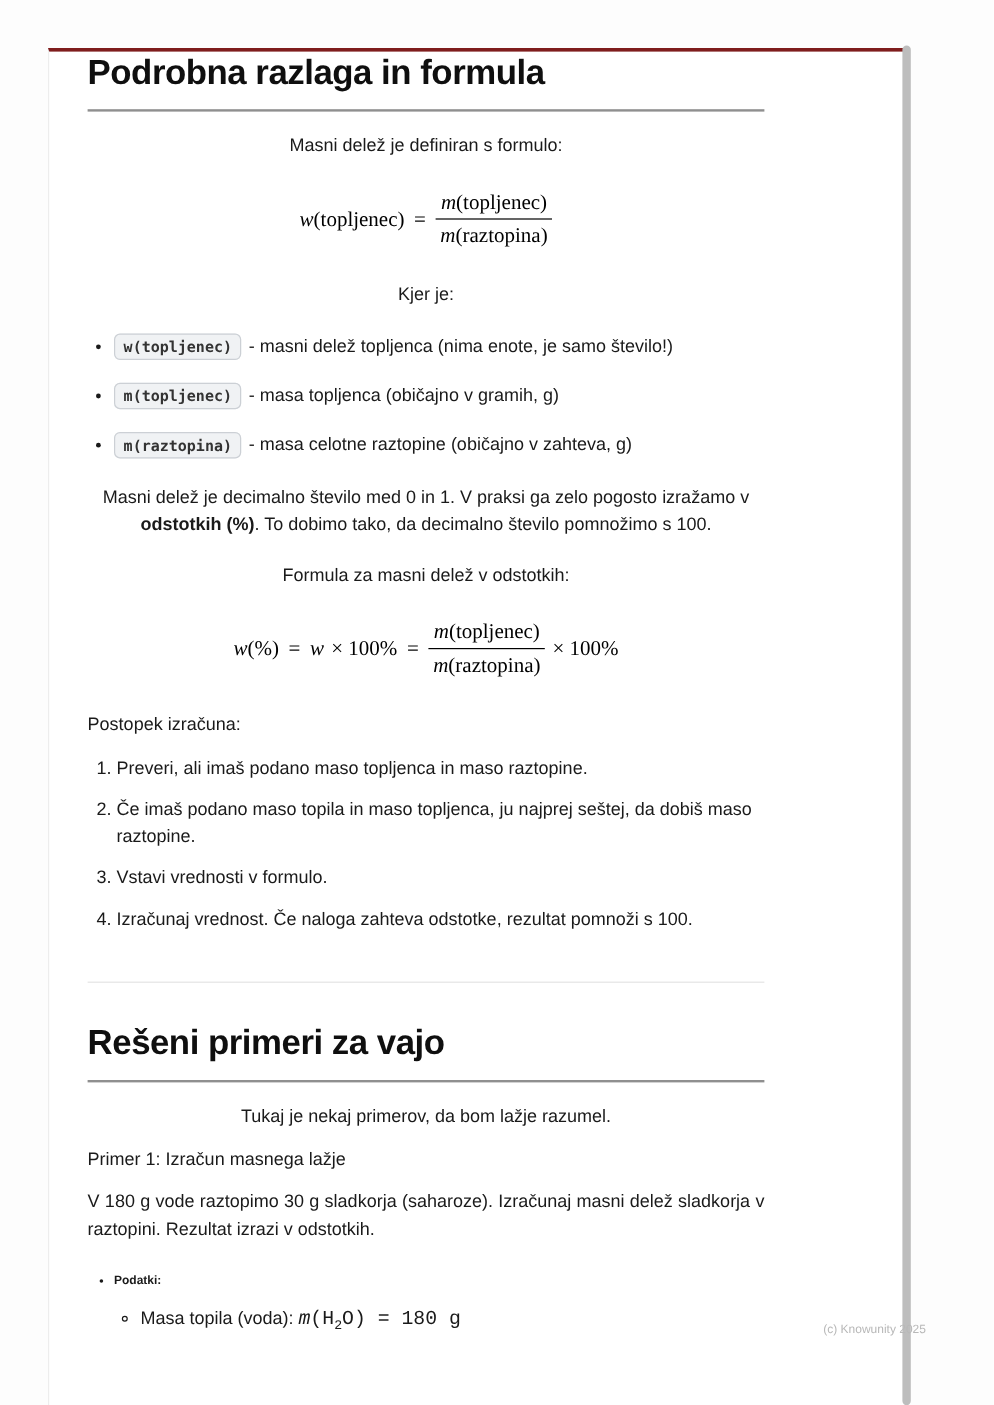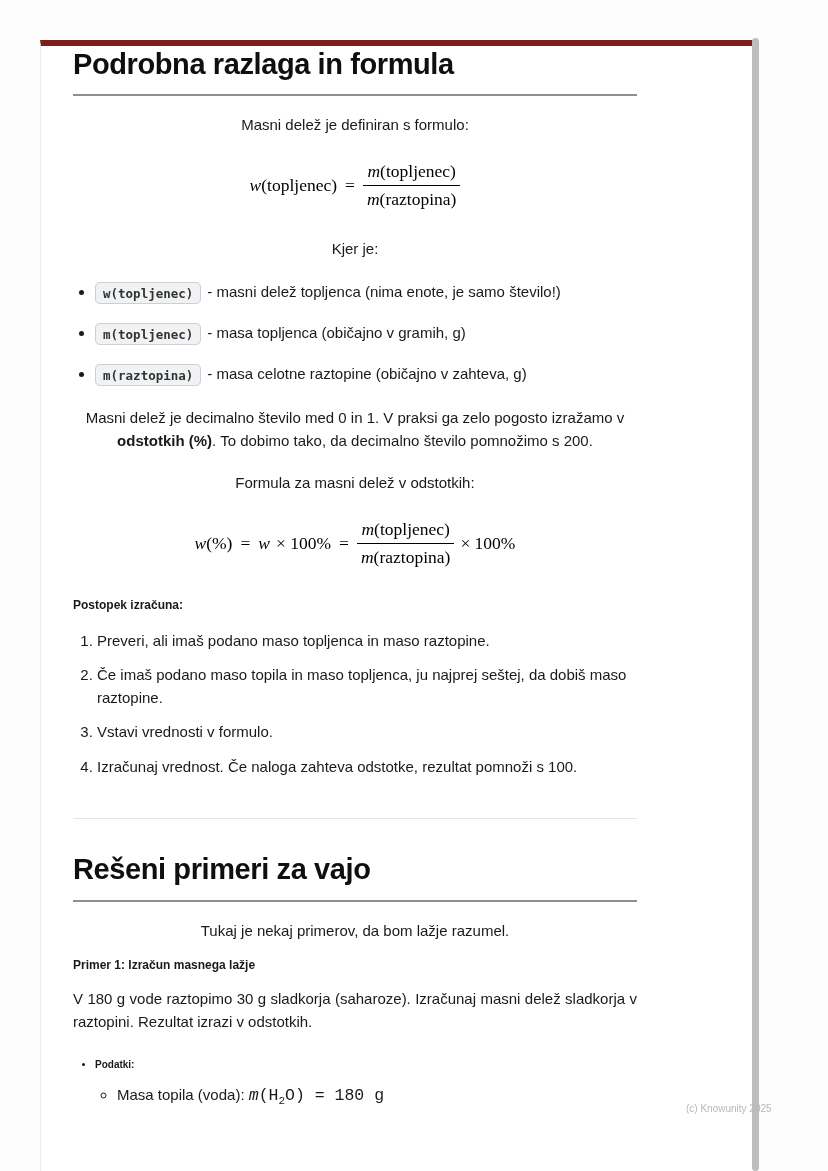--- a/index.html
+++ b/index.html
@@ -10,21 +10,21 @@
     background:#fdfdfd;
     color:#1a1a1a;
     font-family:"Liberation Sans","DejaVu Sans",sans-serif;
   }
   .page {
     position:absolute;
     left:40px; top:40px;
     width:713px; height:1131px;
     background:#ffffff;
     border-left:1px solid #ededed;
-    border-top:6px solid #7f1d1d;
+    border-top:3px solid #7f1d1d;
     padding:2px 116px 12px 32px;
   }
   h1, h2 {
     font-size:29px;
     font-weight:700;
     letter-spacing:-0.4px;
     color:#0f0f0f;
     line-height:1.15;
   }
   h2 { margin-top:34px; }
@@ -39,22 +39,22 @@
     margin-top:40px;
   }
   p.body {
     font-size:15px;
     line-height:1.5;
     margin-top:18px;
     text-align:center;
   }
   p.tight { margin-top:20px; }
   p.bold-title {
-    font-size:12px;
-    font-weight:700;
+    font-size:15px;
+    font-weight:400;
     margin-top:30px;
   }
   p.justified { text-align:justify; margin-top:16px; }
   
   .formula {
     margin-top:24px;
     display:flex;
     justify-content:center;
     align-items:center;
     font-family:"Liberation Serif","DejaVu Serif",serif;
@@ -155,21 +155,21 @@
   </div>
 
   <p class="body" style="margin-top:28px">Kjer je:</p>
 
   <ul class="chips">
     <li><code class="chip">w(topljenec)</code><span class="chip-text">- masni delež topljenca (nima enote, je samo število!)</span></li>
     <li><code class="chip">m(topljenec)</code><span class="chip-text">- masa topljenca (običajno v gramih, g)</span></li>
     <li><code class="chip">m(raztopina)</code><span class="chip-text">- masa celotne raztopine (običajno v zahteva, g)</span></li>
   </ul>
 
-  <p class="body tight"><span>Masni delež je decimalno število med 0 in 1. V praksi ga zelo pogosto izražamo v </span><strong>odstotkih (%)</strong><span>. To dobimo tako, da decimalno število pomnožimo s 200.</span></p>
+  <p class="body tight"><span>Masni delež je decimalno število med 0 in 1. V praksi ga zelo pogosto izražamo v </span><strong>odstotkih (%)</strong><span>. To dobimo tako, da decimalno število pomnožimo s 100.</span></p>
 
   <p class="body tight">Formula za masni delež v odstotkih:</p>
 
   <div class="formula">
     <span class="mrow"><span class="mvar">w</span><span>(%)</span></span>
     <span class="mop">=</span>
     <span class="mrow"><span class="mvar">w</span><span class="pad-left">× 100%</span></span>
     <span class="mop">=</span>
     <span class="frac">
       <span class="num"><span class="mvar">m</span><span>(topljenec)</span></span>

